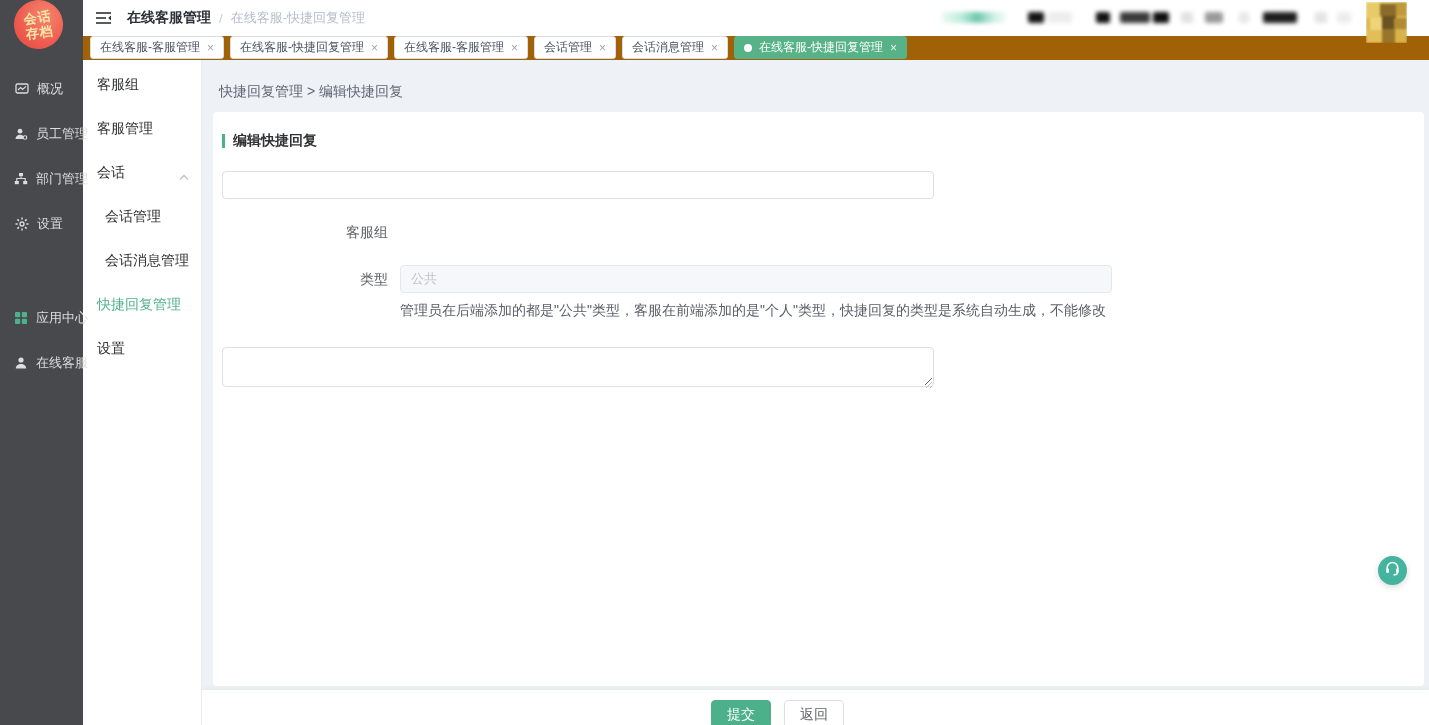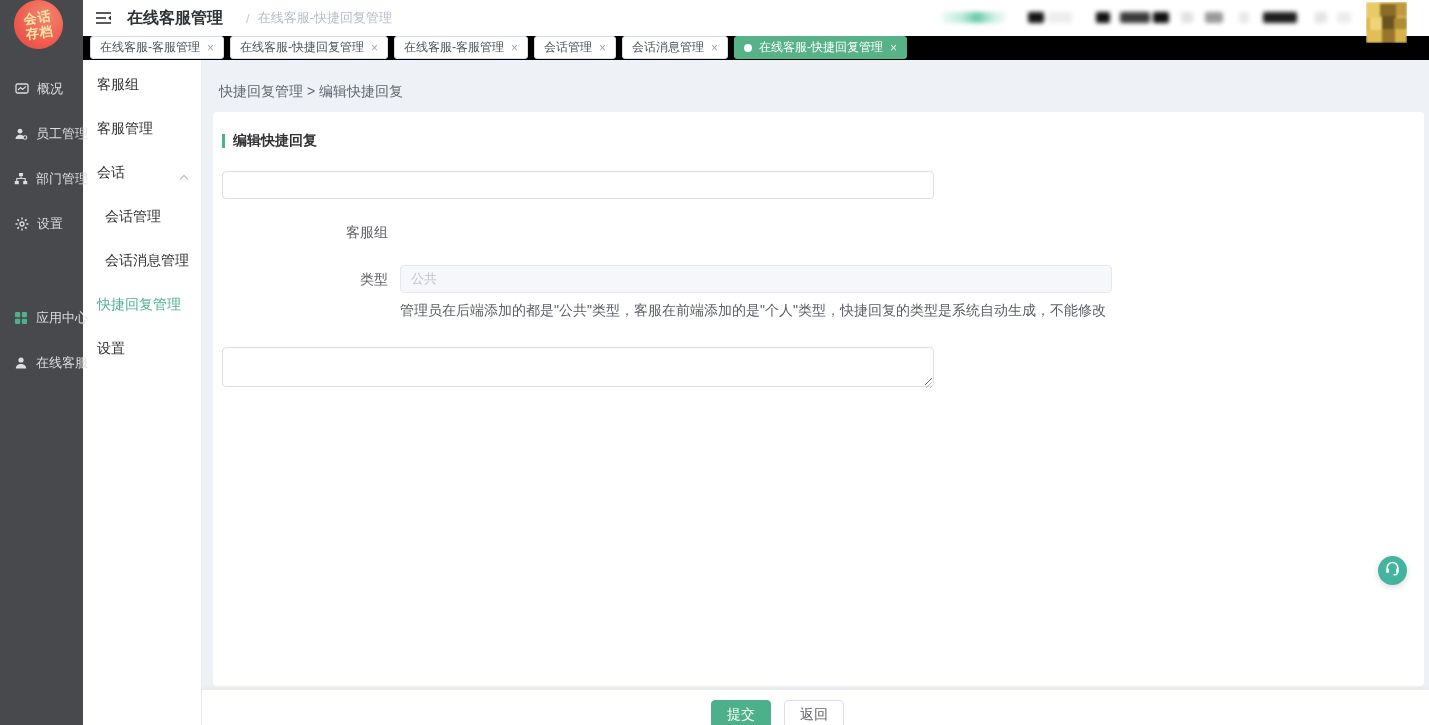--- a/index.html
+++ b/index.html
@@ -19,41 +19,41 @@
   .pnav-item.gap-before { margin-top:49px; }
   .pnav-item .pico { width:15px; height:15px; margin-right:8px; display:flex; align-items:center; justify-content:center; }
   .pnav-item .plabel { color:#DCDDDE; font-size:13px; white-space:nowrap; }
 
   
   .right-col { flex:1; display:flex; flex-direction:column; min-width:0; }
 
   
   .header { height:36px; background:#FFFFFF; position:relative; display:flex; align-items:center; padding-left:12px; }
   .hamburger { width:18px; height:14px; margin-right:14px; cursor:pointer; display:flex; align-items:center; }
-  .header-title { font-size:16px; font-weight:bold; color:#2E3138; margin-right:23px; }
+  .header-title { font-size:14px; font-weight:bold; color:#2E3138; margin-right:8px; }
   .header-sep { font-size:13px; color:#C5CAD2; margin-right:8px; }
   .header-sub { font-size:13px; color:#B6BDC9; }
   .redacted { position:absolute; right:78px; top:10px; height:15px; display:flex; align-items:center; filter:blur(2px); }
   .redacted span { display:inline-block; height:11px; border-radius:2px; }
   .rb-teal { width:64px; height:13px; background:linear-gradient(90deg,#ECFAF4,#BEEDDC 30%,#6CC7AD 55%,#CBEFE1 80%,#F2FBF8); margin-right:22px; }
   .rb1 { width:16px; background:#141414; margin-right:4px; }
   .rb2 { width:24px; background:#EDEDED; margin-right:24px; }
   .rb3 { width:14px; background:#101010; margin-right:10px; }
   .rb4 { width:30px; background:#3B3B3B; margin-right:3px; }
   .rb5 { width:16px; background:#0E0E0E; margin-right:12px; }
   .rb6 { width:12px; background:#E2E2E2; margin-right:12px; }
   .rb7 { width:18px; background:#9A9A9A; margin-right:16px; }
   .rb8 { width:10px; background:#E8E8E8; margin-right:14px; }
   .rb9 { width:34px; background:#1D1D1D; margin-right:18px; }
   .rb10 { width:12px; background:#E4E4E4; margin-right:10px; }
   .rb11 { width:14px; background:#EDEDED; }
   .avatar { position:absolute; right:22px; top:2px; width:41px; height:41px; overflow:hidden; cursor:pointer; }
 
   
-  .tabbar { height:24px; background:#000000; display:flex; align-items:flex-start; padding-left:7px; }
+  .tabbar { height:24px; background:#a16207; display:flex; align-items:flex-start; padding-left:7px; }
   .tab { height:23px; display:flex; align-items:center; background:#FFFFFF; border:1px solid #D8DCE5;
     border-radius:3px; padding:0 9px; margin-right:6px; font-size:12px; color:#495060; cursor:pointer; white-space:nowrap; }
   .tab .close { margin-left:7px; font-size:12px; color:#9EA7B4; line-height:1; cursor:pointer; }
   .tab.active { background:#57B287; border-color:#57B287; color:#FFFFFF; }
   .tab.active .close { color:#E8F5EE; }
   .tab .dot { width:8px; height:8px; border-radius:50%; background:#FFFFFF; margin-right:7px; }
 
   
   .body-row { flex:1; display:flex; min-height:0; }
   .secondary-sidebar { width:119px; flex:0 0 119px; background:#FFFFFF; border-right:1px solid #E9ECEF; padding-top:3px; }

